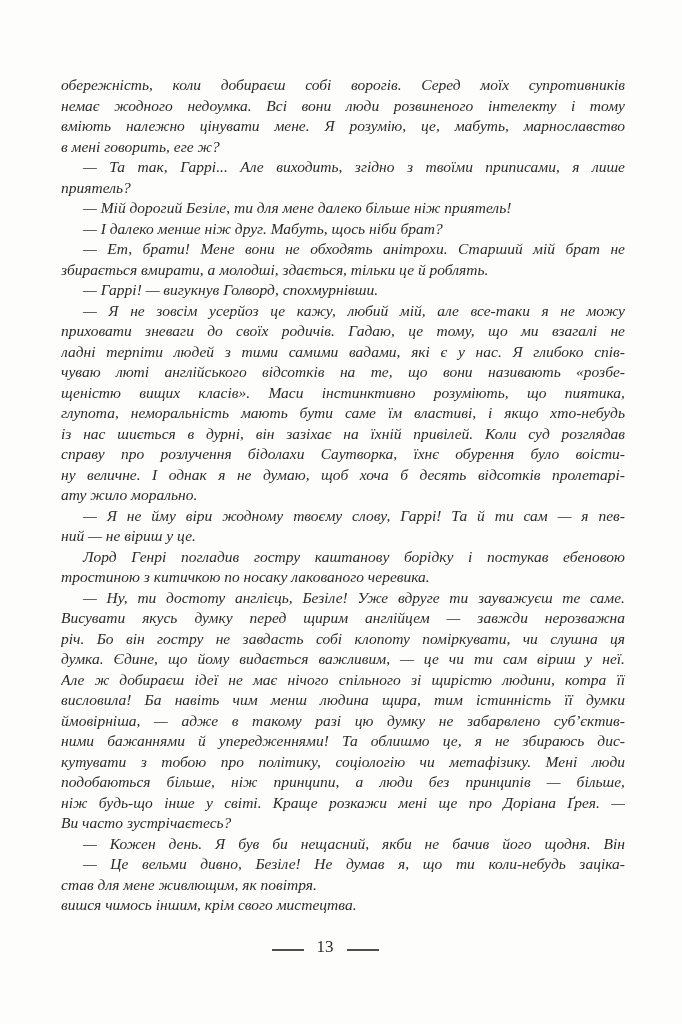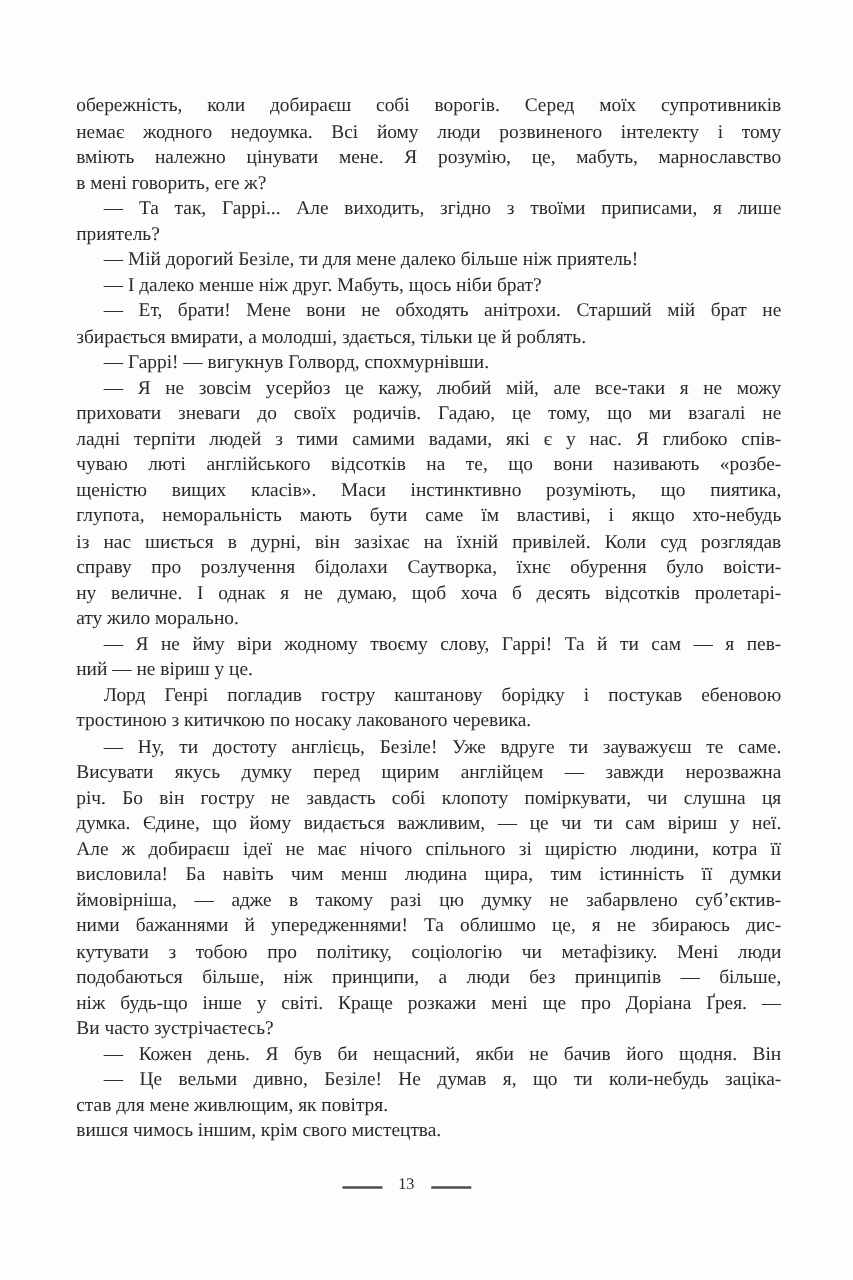--- a/index.html
+++ b/index.html
@@ -19,51 +19,52 @@
     width: 564px;
     color: #2b2a28;
     font-size: 15.5px;
   }
   .line {
     line-height: 20.5px;
     height: 20.5px;
     overflow: hidden;
     text-align: justify;
     text-align-last: justify;
+    font-style: italic;
   }
   .line.indent { text-indent: 22px; }
   .line.last { text-align-last: left; }
   .footer {
     position: absolute;
     left: 0; top: 934px;
     width: 682px; height: 26px;
     display: flex;
     align-items: center;
     justify-content: center;
     gap: 13px;
     transform: translateX(-16px);
   }
   .page-num {
-    font-size: 13px;
+    font-size: 17px;
     color: #2b2a28;
     line-height: 26px;
   }
   .rule {
     width: 32px; height: 1.5px;
     background: #4e4d4b;
     margin-top: 6px;
   }
 </style>
 </head>
 <body style="background: rgb(253, 253, 252);">
 
 <div class="page">
   <div class="text-block" style="color: rgb(43, 42, 40);">
       <div class="line">обережність, коли добираєш собі ворогів. Серед моїх супротивників</div>
-      <div class="line">немає жодного недоумка. Всі йому люди розвиненого інтелекту і тому</div>
+      <div class="line">немає жодного недоумка. Всі вони люди розвиненого інтелекту і тому</div>
       <div class="line">вміють належно цінувати мене. Я розумію, це, мабуть, марнославство</div>
       <div class="line last">в мені говорить, еге ж?</div>
       <div class="line indent">— Та так, Гаррі... Але виходить, згідно з твоїми приписами, я лише</div>
       <div class="line last">приятель?</div>
       <div class="line indent last">— Мій дорогий Безіле, ти для мене далеко більше ніж приятель!</div>
       <div class="line indent last">— І далеко менше ніж друг. Мабуть, щось ніби брат?</div>
       <div class="line indent">— Ет, брати! Мене вони не обходять анітрохи. Старший мій брат не</div>
       <div class="line last">збирається вмирати, а молодші, здається, тільки це й роблять.</div>
       <div class="line indent last">— Гаррі! — вигукнув Голворд, спохмурнівши.</div>
       <div class="line indent">— Я не зовсім усерйоз це кажу, любий мій, але все-таки я не можу</div>

